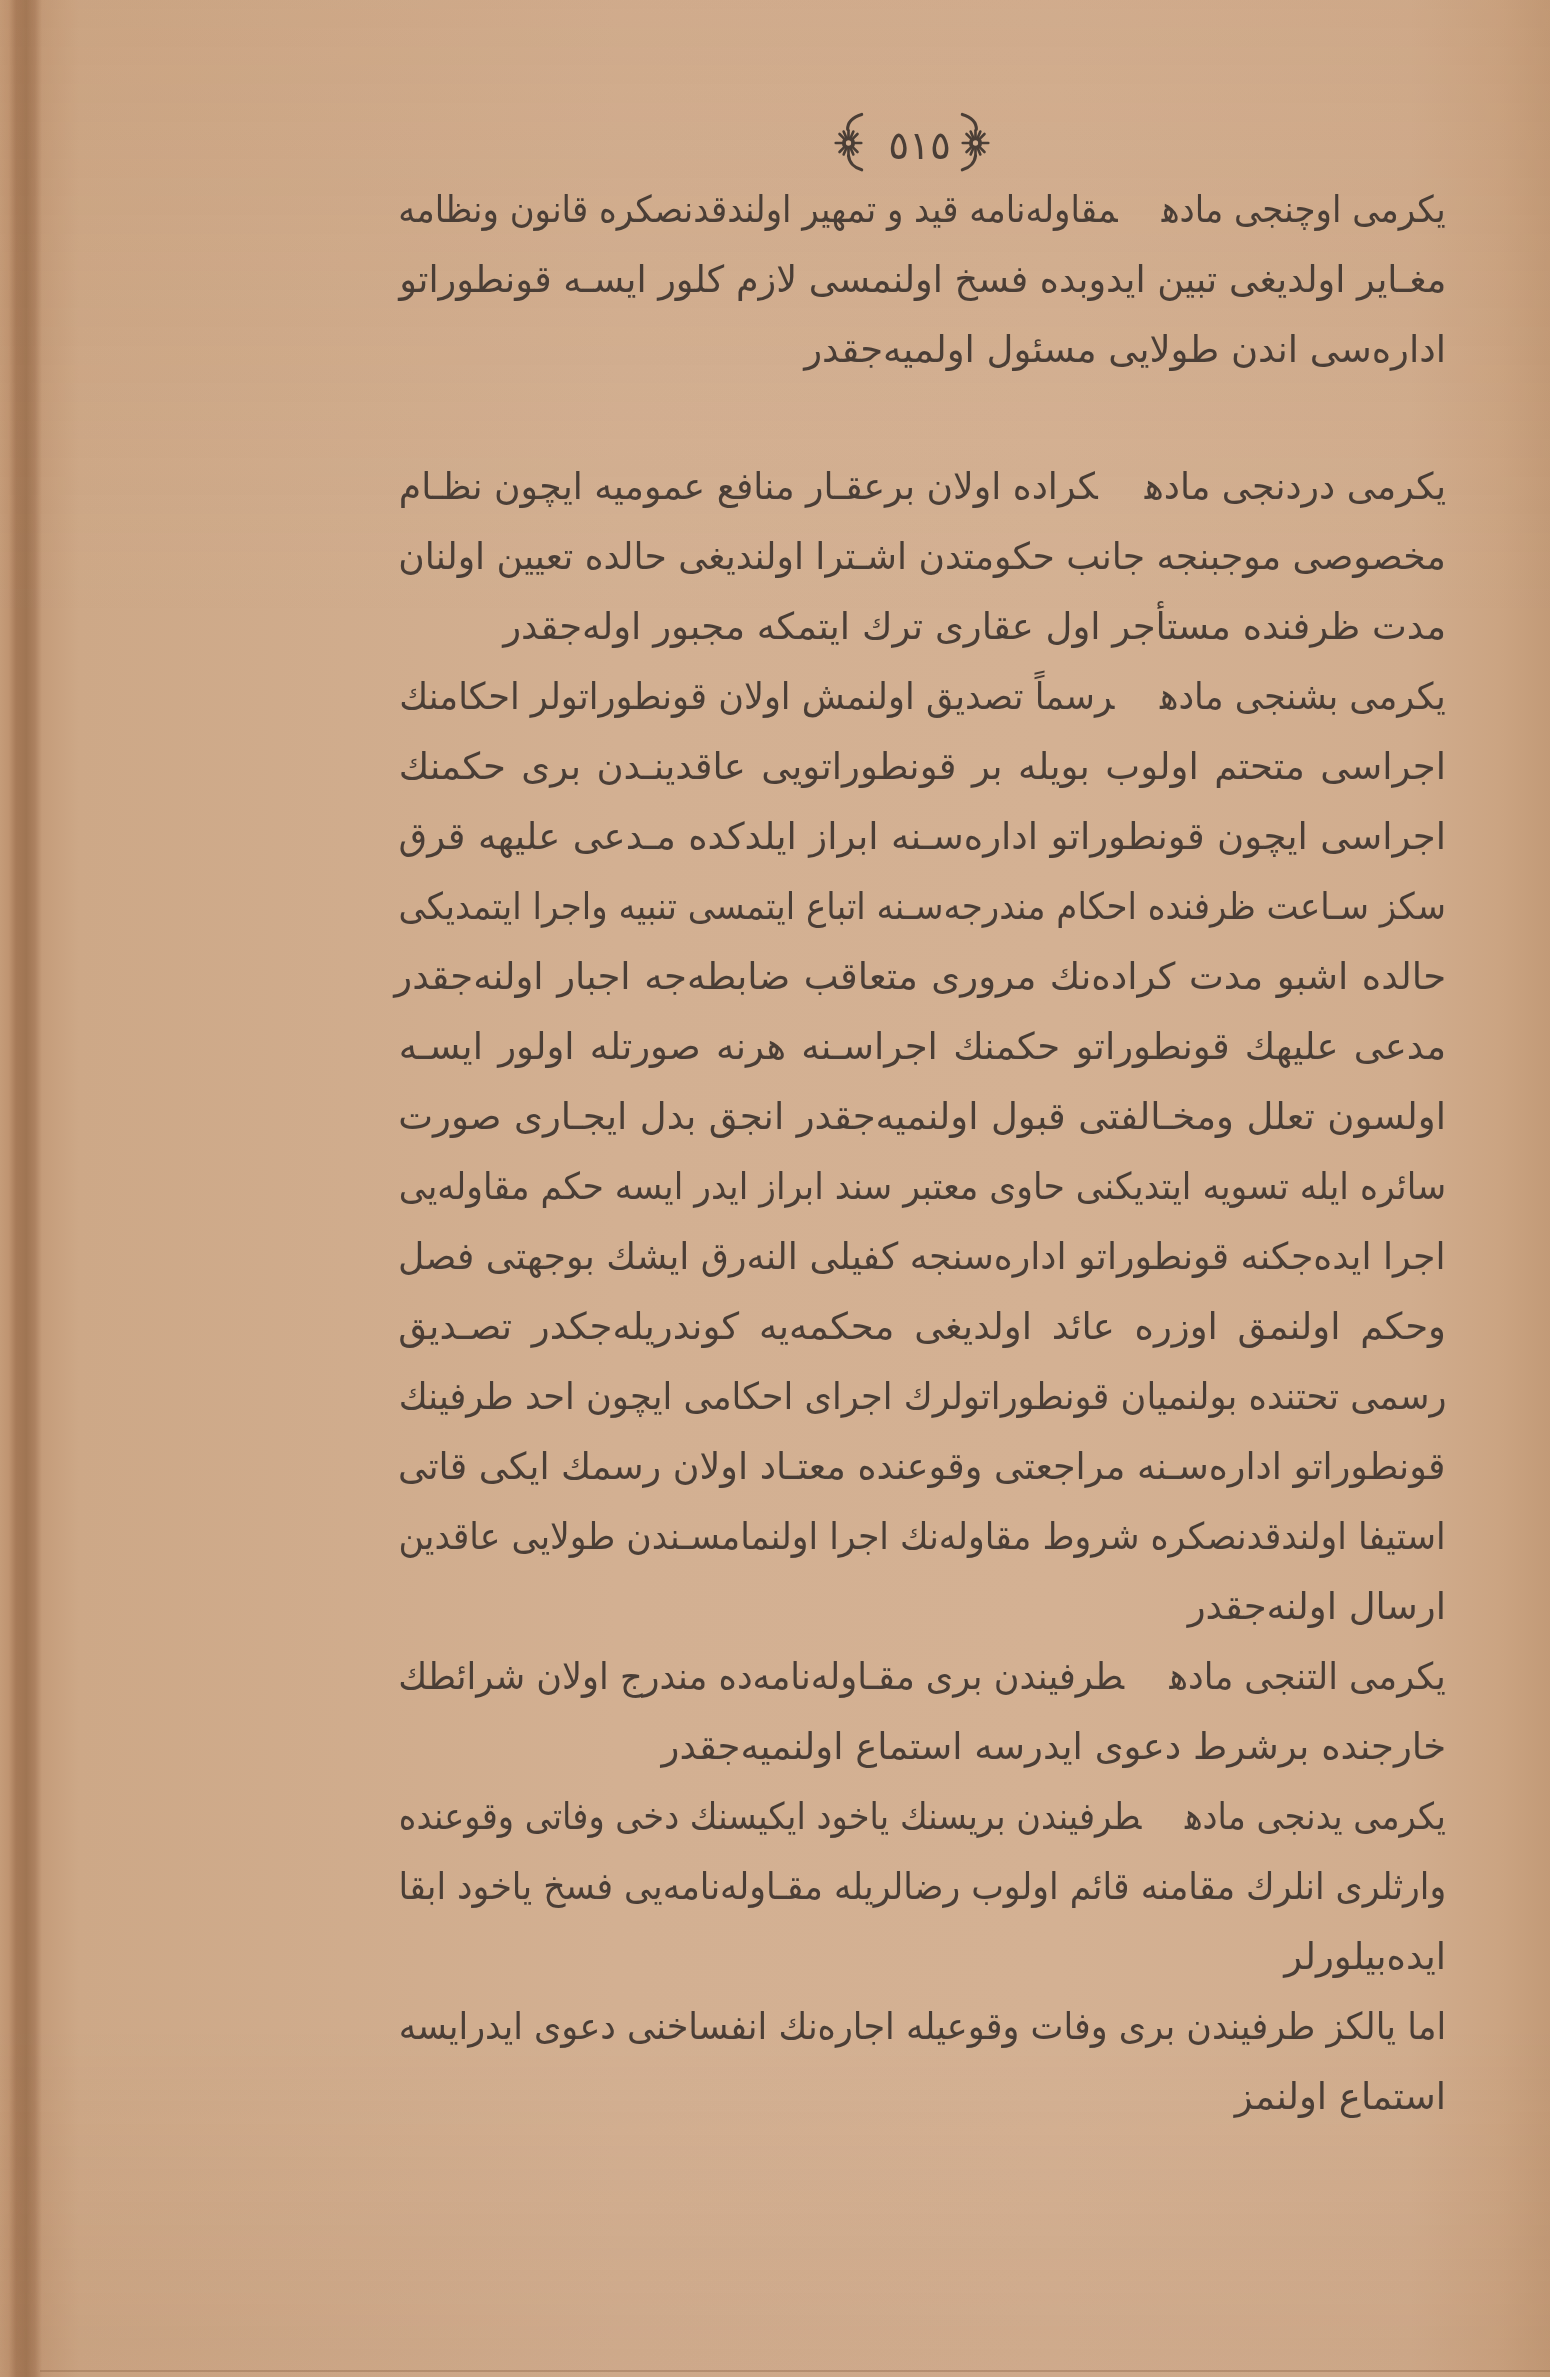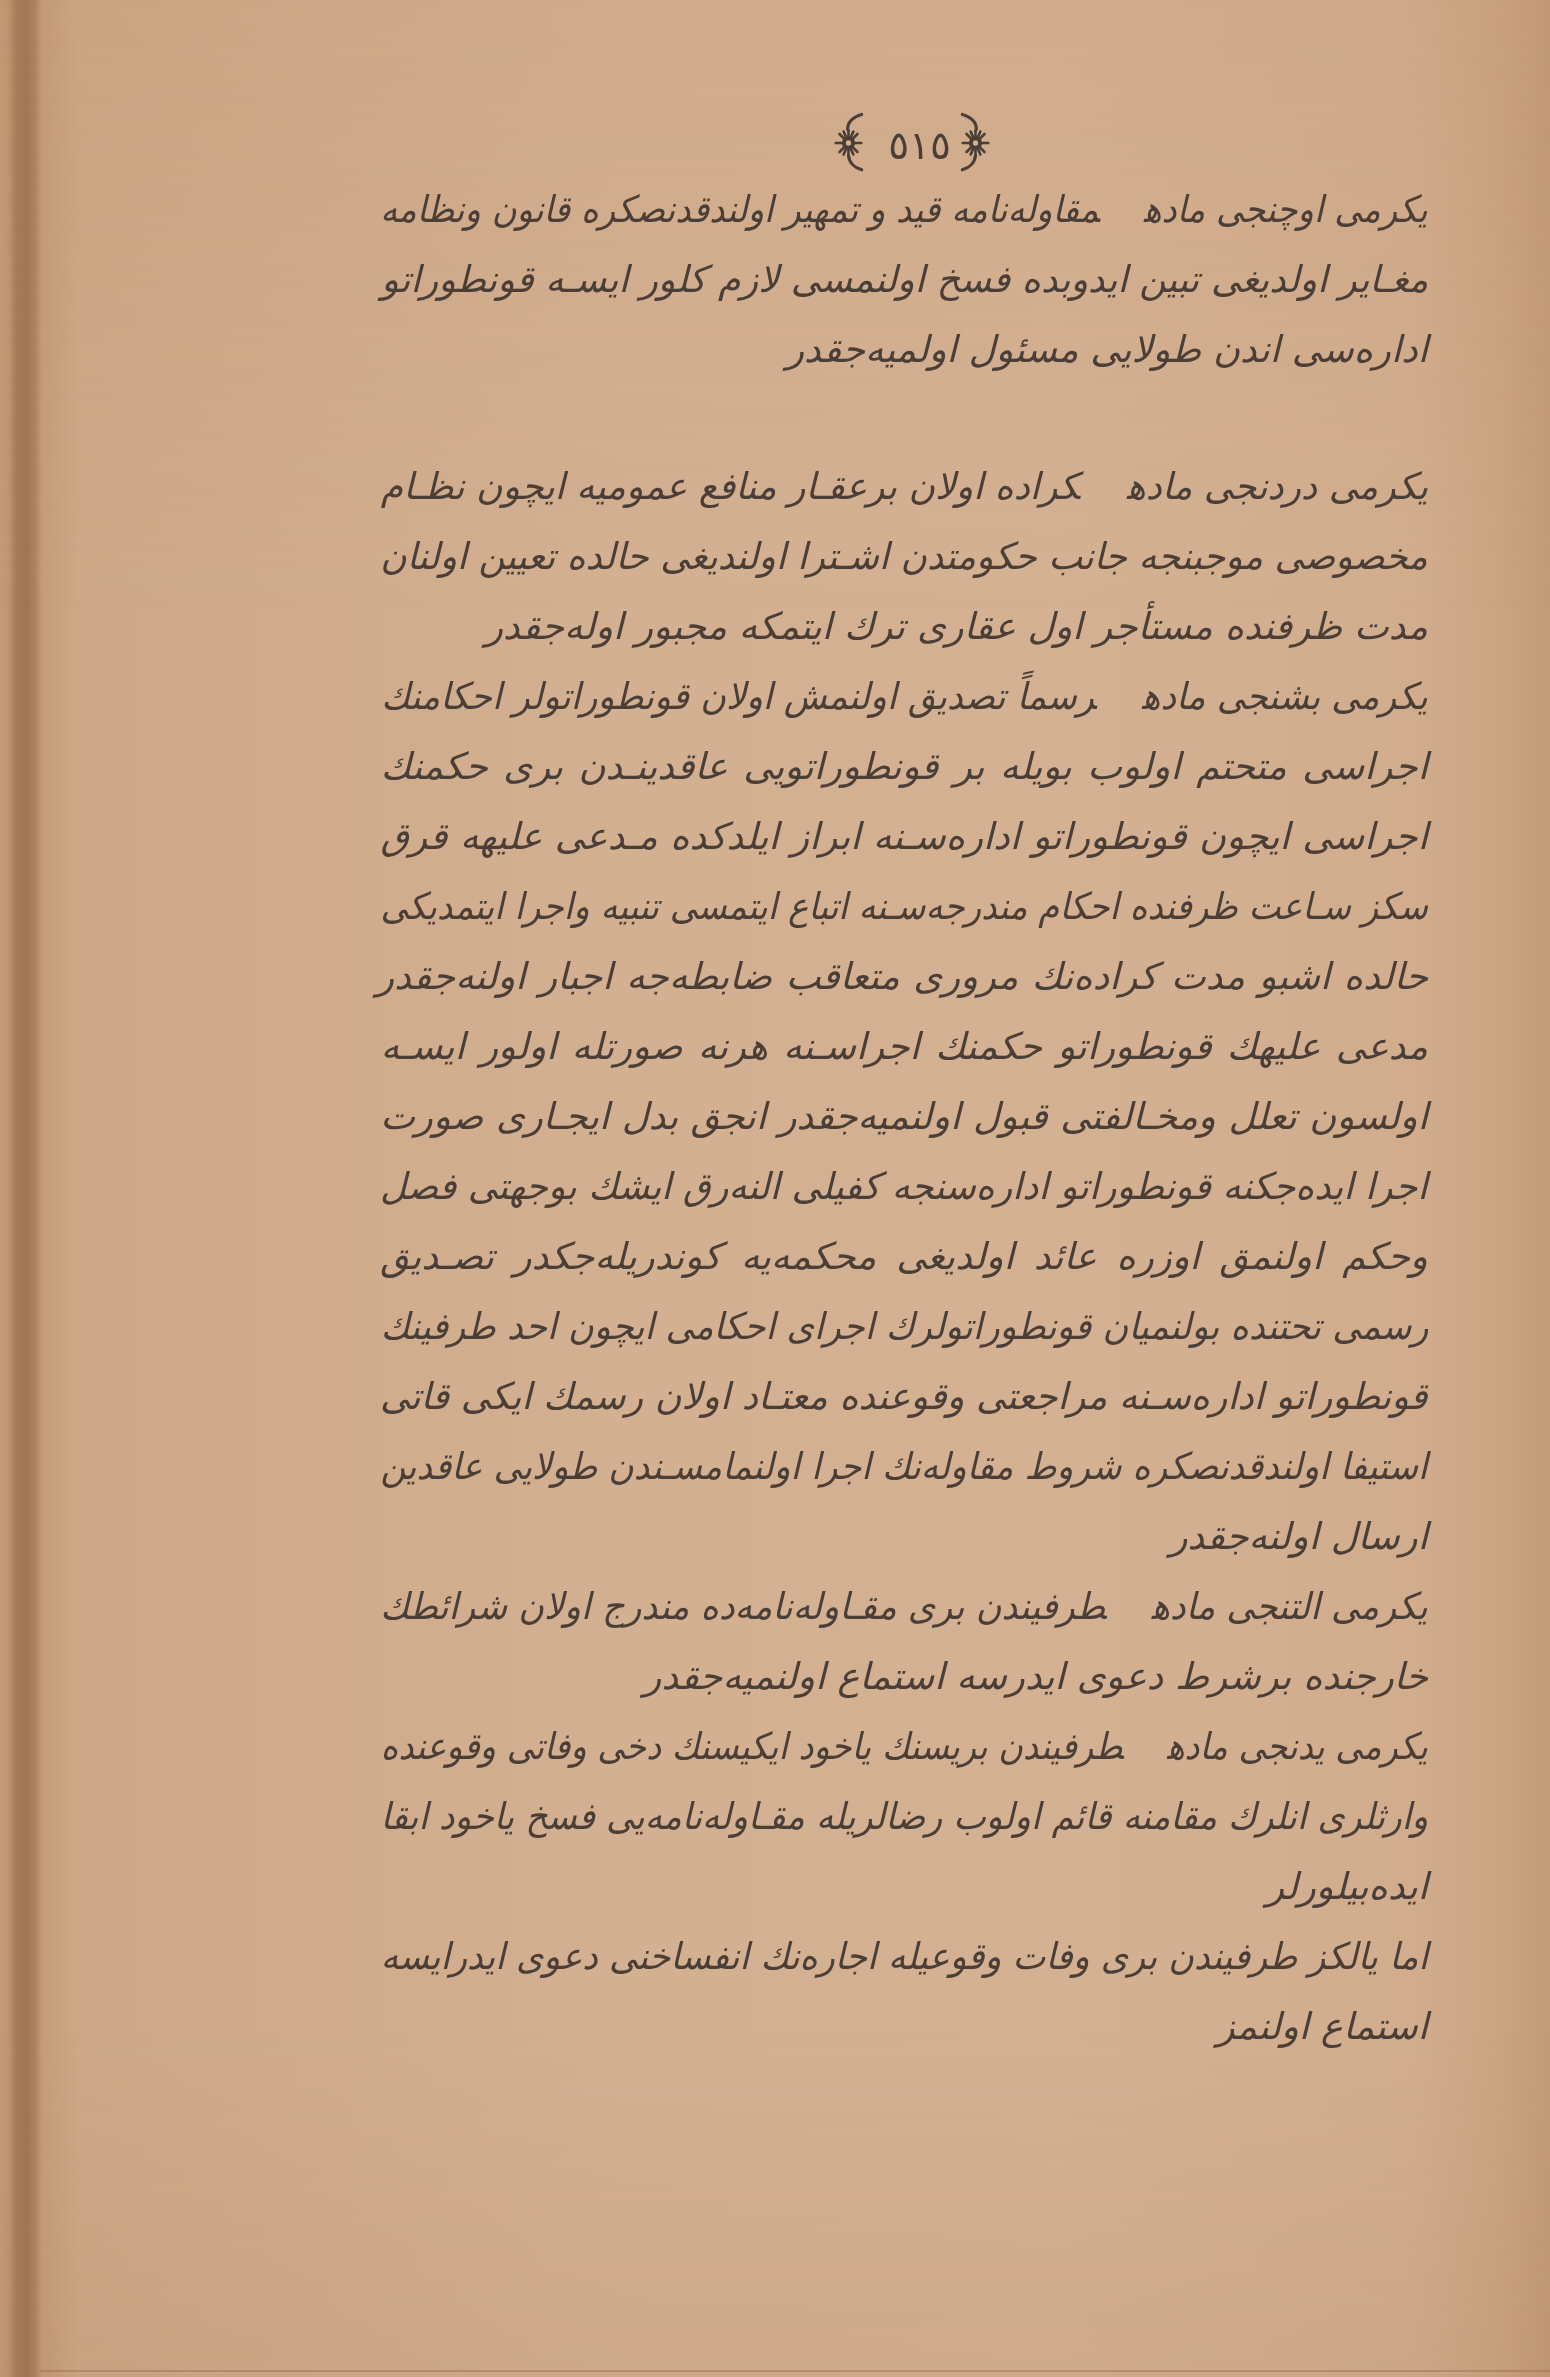--- a/index.html
+++ b/index.html
@@ -49,28 +49,27 @@
       width: 78px;
       text-align: right;
       font-family: "DejaVu Sans", sans-serif;
       font-size: 39px;
       line-height: 53px;
       color: var(--ink);
     }
     .text-column {
       position: absolute;
       top: 175px;
-      left: 380px;
+      left: 398px;
       width: 1048px;
       direction: rtl;
       font-family: "DejaVu Sans", sans-serif;
       font-size: 37px;
       line-height: 70px;
       color: var(--ink);
-      font-style: italic;
     }
     .article-gap { margin-top: 67px; }
     .line {
       height: 70px;
       white-space: nowrap;
       text-align: right;
       overflow: visible;
     }
     .fit {
       display: inline-block;
@@ -143,20 +142,21 @@
   </div>
 
   <div class="article">
     <div class="line"><span class="fit" style="transform: scaleX(0.948166);"><span class="label">یکرمی بشنجی ماده</span><span>رسماً تصدیق اولنمش اولان قونطوراتولر احکامنك</span></span></div>
     <div class="line"><span class="fit" style="word-spacing: 3.7px;"><span>اجراسی متحتم اولوب بویله بر قونطوراتویی عاقدینـدن بری حکمنك</span></span></div>
     <div class="line"><span class="fit" style="word-spacing: 0.7px;"><span>اجراسی ایچون قونطوراتو اداره‌سـنه ابراز ایلدکده مـدعی علیهه قرق</span></span></div>
     <div class="line"><span class="fit" style="transform: scaleX(0.918856);"><span>سکز سـاعت ظرفنده احکام مندرجه‌سـنه اتباع ایتمسی تنبیه واجرا ایتمدیکی</span></span></div>
     <div class="line"><span class="fit" style="word-spacing: 1.8px;"><span>حالده اشبو مدت کراده‌نك مروری متعاقب ضابطه‌جه اجبار اولنه‌جقدر</span></span></div>
     <div class="line"><span class="fit" style="word-spacing: 3.5px;"><span>مدعی علیهك قونطوراتو حکمنك اجراسـنه هرنه صورتله اولور ایسـه</span></span></div>
     <div class="line"><span class="fit" style="word-spacing: 0.7px;"><span>اولسون تعلل ومخـالفتی قبول اولنمیه‌جقدر انجق بدل ایجـاری صورت</span></span></div>
+    <div class="line"><span class="fit" style="transform: scaleX(0.933281);"><span>سائره ایله تسویه ایتدیکنی حاوی معتبر سند ابراز ایدر ایسه حکم مقاوله‌یی</span></span></div>
     <div class="line"><span class="fit" style="transform: scaleX(0.979407);"><span>اجرا ایده‌جکنه قونطوراتو اداره‌سنجه کفیلی النه‌رق ایشك بوجهتی فصل</span></span></div>
     <div class="line"><span class="fit" style="word-spacing: 8px;"><span>وحکم اولنمق اوزره عائد اولدیغی محکمه‌یه کوندریله‌جکدر تصـدیق</span></span></div>
     <div class="line"><span class="fit" style="transform: scaleX(0.95044);"><span>رسمی تحتنده بولنمیان قونطوراتولرك اجرای احکامی ایچون احد طرفینك</span></span></div>
     <div class="line"><span class="fit" style="transform: scaleX(0.985904);"><span>قونطوراتو اداره‌سـنه مراجعتی وقوعنده معتـاد اولان رسمك ایکی قاتی</span></span></div>
     <div class="line"><span class="fit" style="transform: scaleX(0.936958);"><span>استیفا اولندقدنصکره شروط مقاوله‌نك اجرا اولنمامسـندن طولایی عاقدین</span></span></div>
     <div class="line"><span class="fit"><span>ارسال اولنه‌جقدر</span></span></div>
   </div>
 
   <div class="article">
     <div class="line"><span class="fit" style="transform: scaleX(0.948923);"><span class="label">یکرمی التنجی ماده</span><span>طرفیندن بری مقـاوله‌نامه‌ده مندرج اولان شرائطك</span></span></div>

